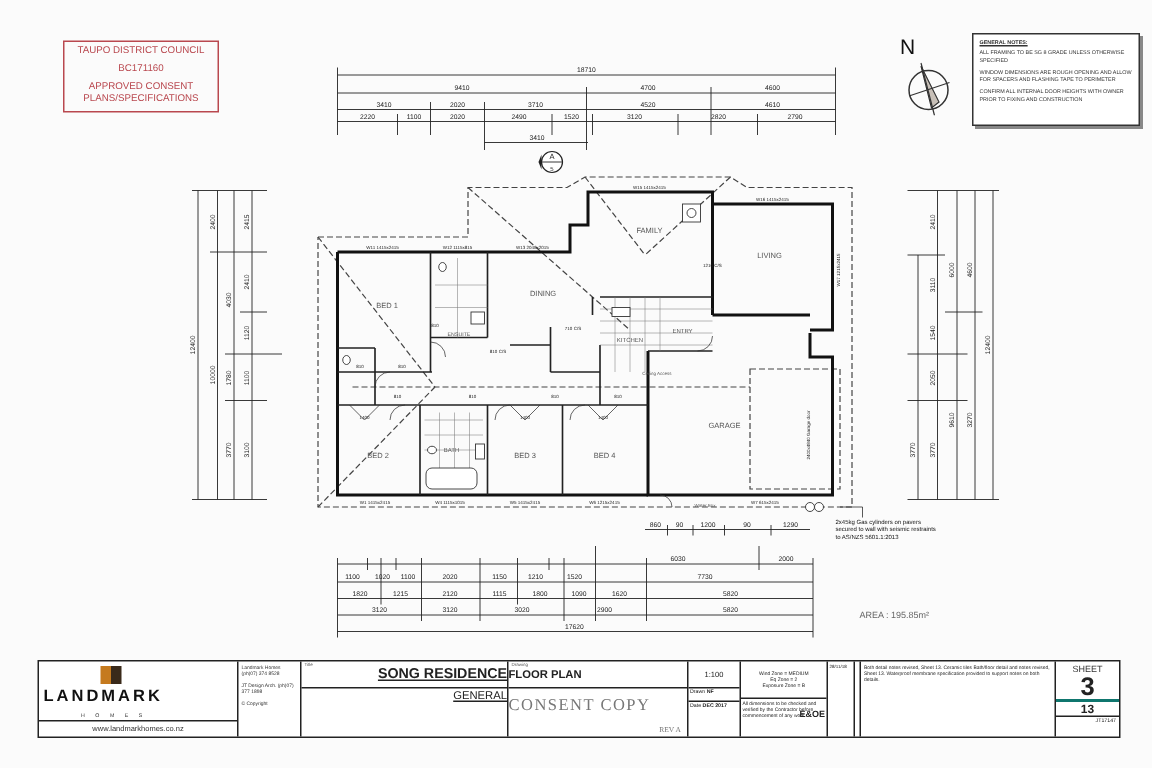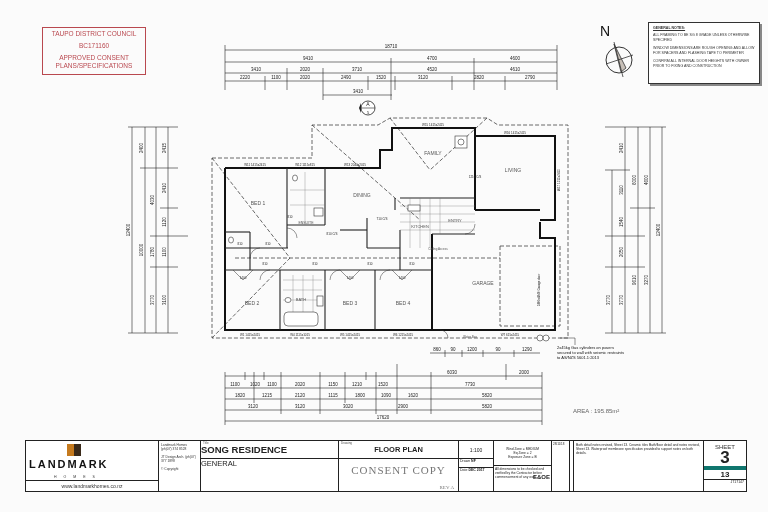--- a/index.html
+++ b/index.html
@@ -20,43 +20,43 @@
   
   .tb { position:absolute; left:25px; top:440px; width:720px; height:50px; border:1px solid #222; background:#fff; display:flex; }
   .tb .cell { border-right:1px solid #222; position:relative; box-sizing:border-box; }
   .logo { width:133px; }
   .logo .brand { position:absolute; left:3px; top:17px; font-size:11px; font-weight:bold; letter-spacing:2px; color:#111; }
   .logo .sub { position:absolute; left:28px; top:34px; font-size:3.5px; letter-spacing:7px; color:#333; }
   .logo .web { position:absolute; left:0; bottom:0; width:100%; border-top:1px solid #222; font-size:5px; text-align:center; height:10px; line-height:10px; color:#333; }
   .logo .house { position:absolute; left:41px; top:3px; width:14px; height:12px; background:linear-gradient(90deg,#c57a1e 0,#c57a1e 50%,#3a2a1a 50%,#3a2a1a 100%); }
   .contact { width:42px; font-size:3.3px; line-height:4px; padding:2px; color:#333; }
   .contact .blk { margin-bottom:4px; }
-  .proj { width:138px; text-align:left; }
+  .proj { width:138px; text-align:right;text-decoration:underline; }
   .proj .name { height:17px; border-bottom:1px solid #222; font-weight:bold; font-size:9.5px; line-height:17px; }
   .proj .addr { font-size:7.5px; line-height:9px; padding-top:3px; }
   .proj .lab, .draw .lab { position:absolute; left:2px; top:0; font-size:3px; color:#555; }
-  .draw { width:120px; text-align:center; }
+  .draw { width:120px; }
   .draw .title { height:17px; border-bottom:1px solid #222; font-weight:bold; font-size:7.5px; line-height:17px; }
   .draw .consent { font-family:"Liberation Serif", serif; font-size:11px; color:#777; letter-spacing:1px; padding-top:5px; }
   .draw .rev { position:absolute; right:4px; bottom:1px; font-family:"Liberation Serif", serif; font-size:5px; color:#777; }
   .scale { width:35px; font-size:5px; }
   .scale .s1 { height:17px; border-bottom:1px solid #222; text-align:center; line-height:19px; }
   .scale .s2 { height:8px; border-bottom:1px solid #222; font-size:3.5px; padding-left:1px; }
   .scale .s3 { height:8px; font-size:3.5px; padding-left:1px; }
   .notes2 { width:58px; font-size:3.3px; line-height:4px; text-align:center; }
   .notes2 .top { height:25px; border-bottom:1px solid #222; padding-top:6px; box-sizing:border-box; }
   .notes2 .bot { text-align:left; padding:1px; position:relative; }
   .eoe { position:absolute; right:1px; bottom:1px; font-size:6px; font-weight:bold; }
   .date { width:18px; font-size:3px; padding:1px; }
   .rev2 { width:4px; }
   .desc { width:130px; font-size:3.3px; line-height:4px; padding:2px; }
   .sheetno { width:42px; border-right:none !important; text-align:center; }
   .sheetno .sl { font-size:6px; color:#333; padding-top:3px; }
   .sheetno .sn { font-size:17px; font-weight:bold; line-height:16px; }
-  .sheetno .of { border-top:4px solid #0f766e; font-size:8px; font-weight:bold; line-height:9px; }
+  .sheetno .of { border-top:2px solid #0f766e; font-size:8px; font-weight:bold; line-height:9px; }
   .sheetno .job { border-top:1px solid #222; font-size:3.5px; text-align:right; padding-right:2px; line-height:5px; }
 </style>
 </head>
 <body>
 
 <div class="sheet">
 
   <div class="stamp">
     <div>TAUPO DISTRICT COUNCIL</div>
     <div class="gap"></div>

